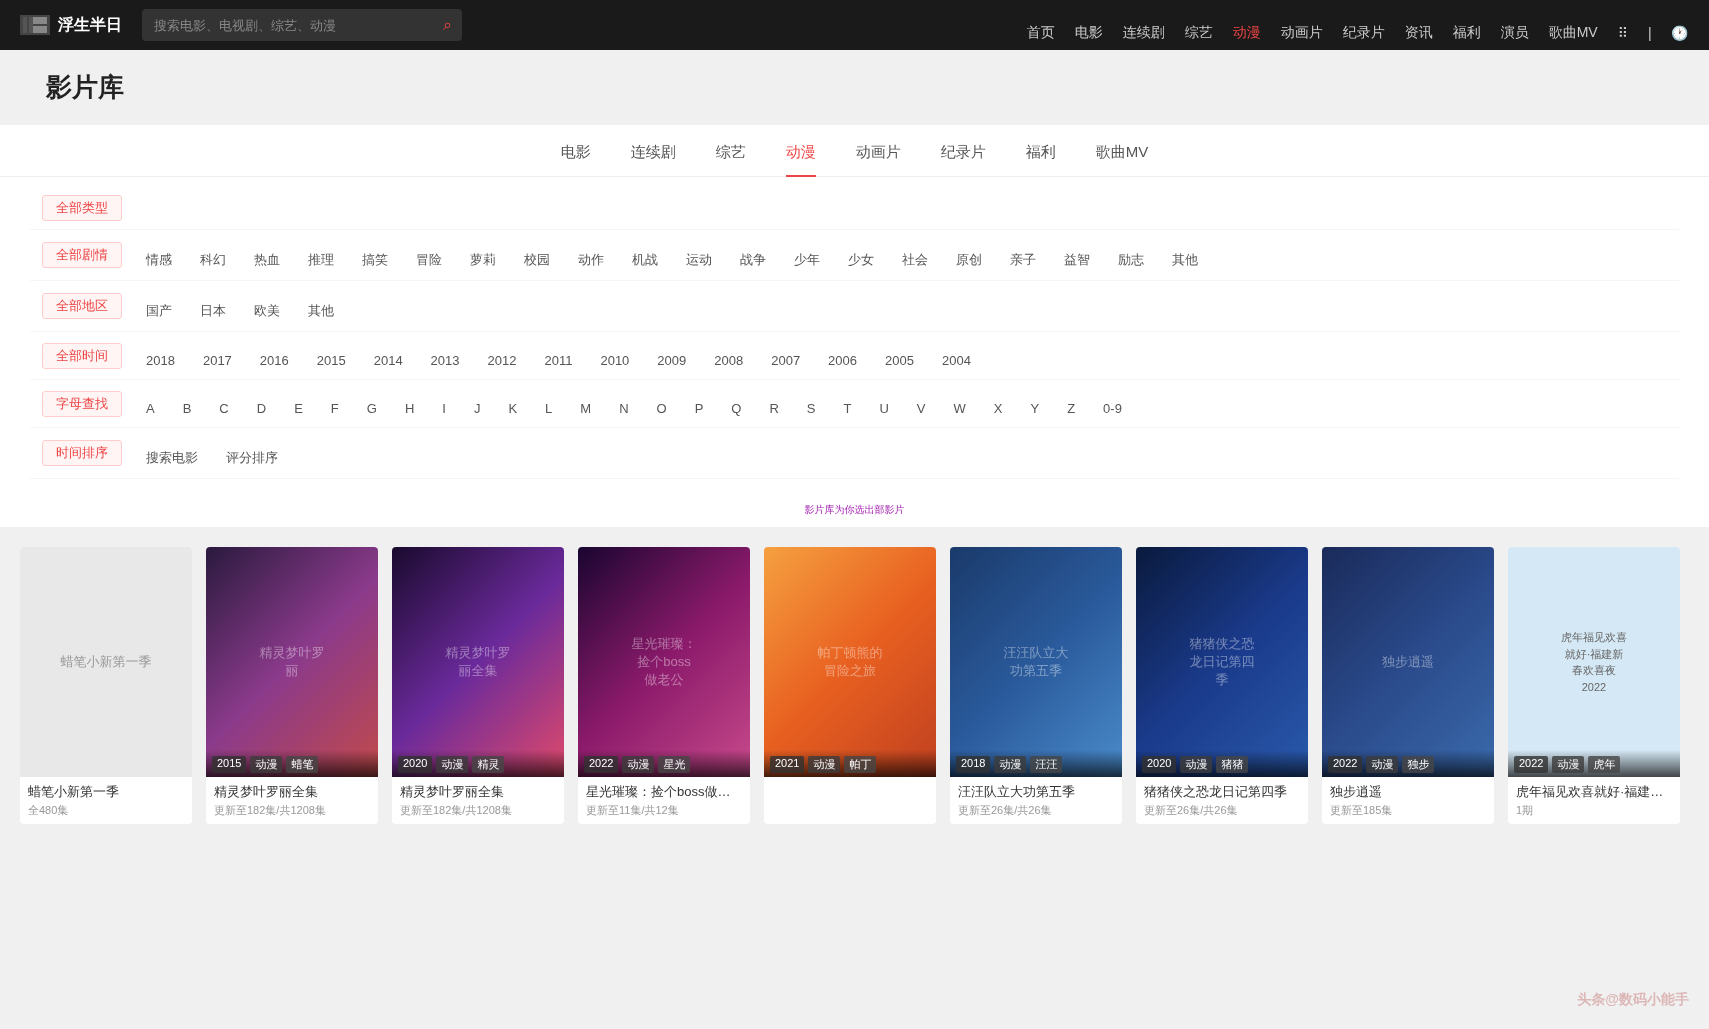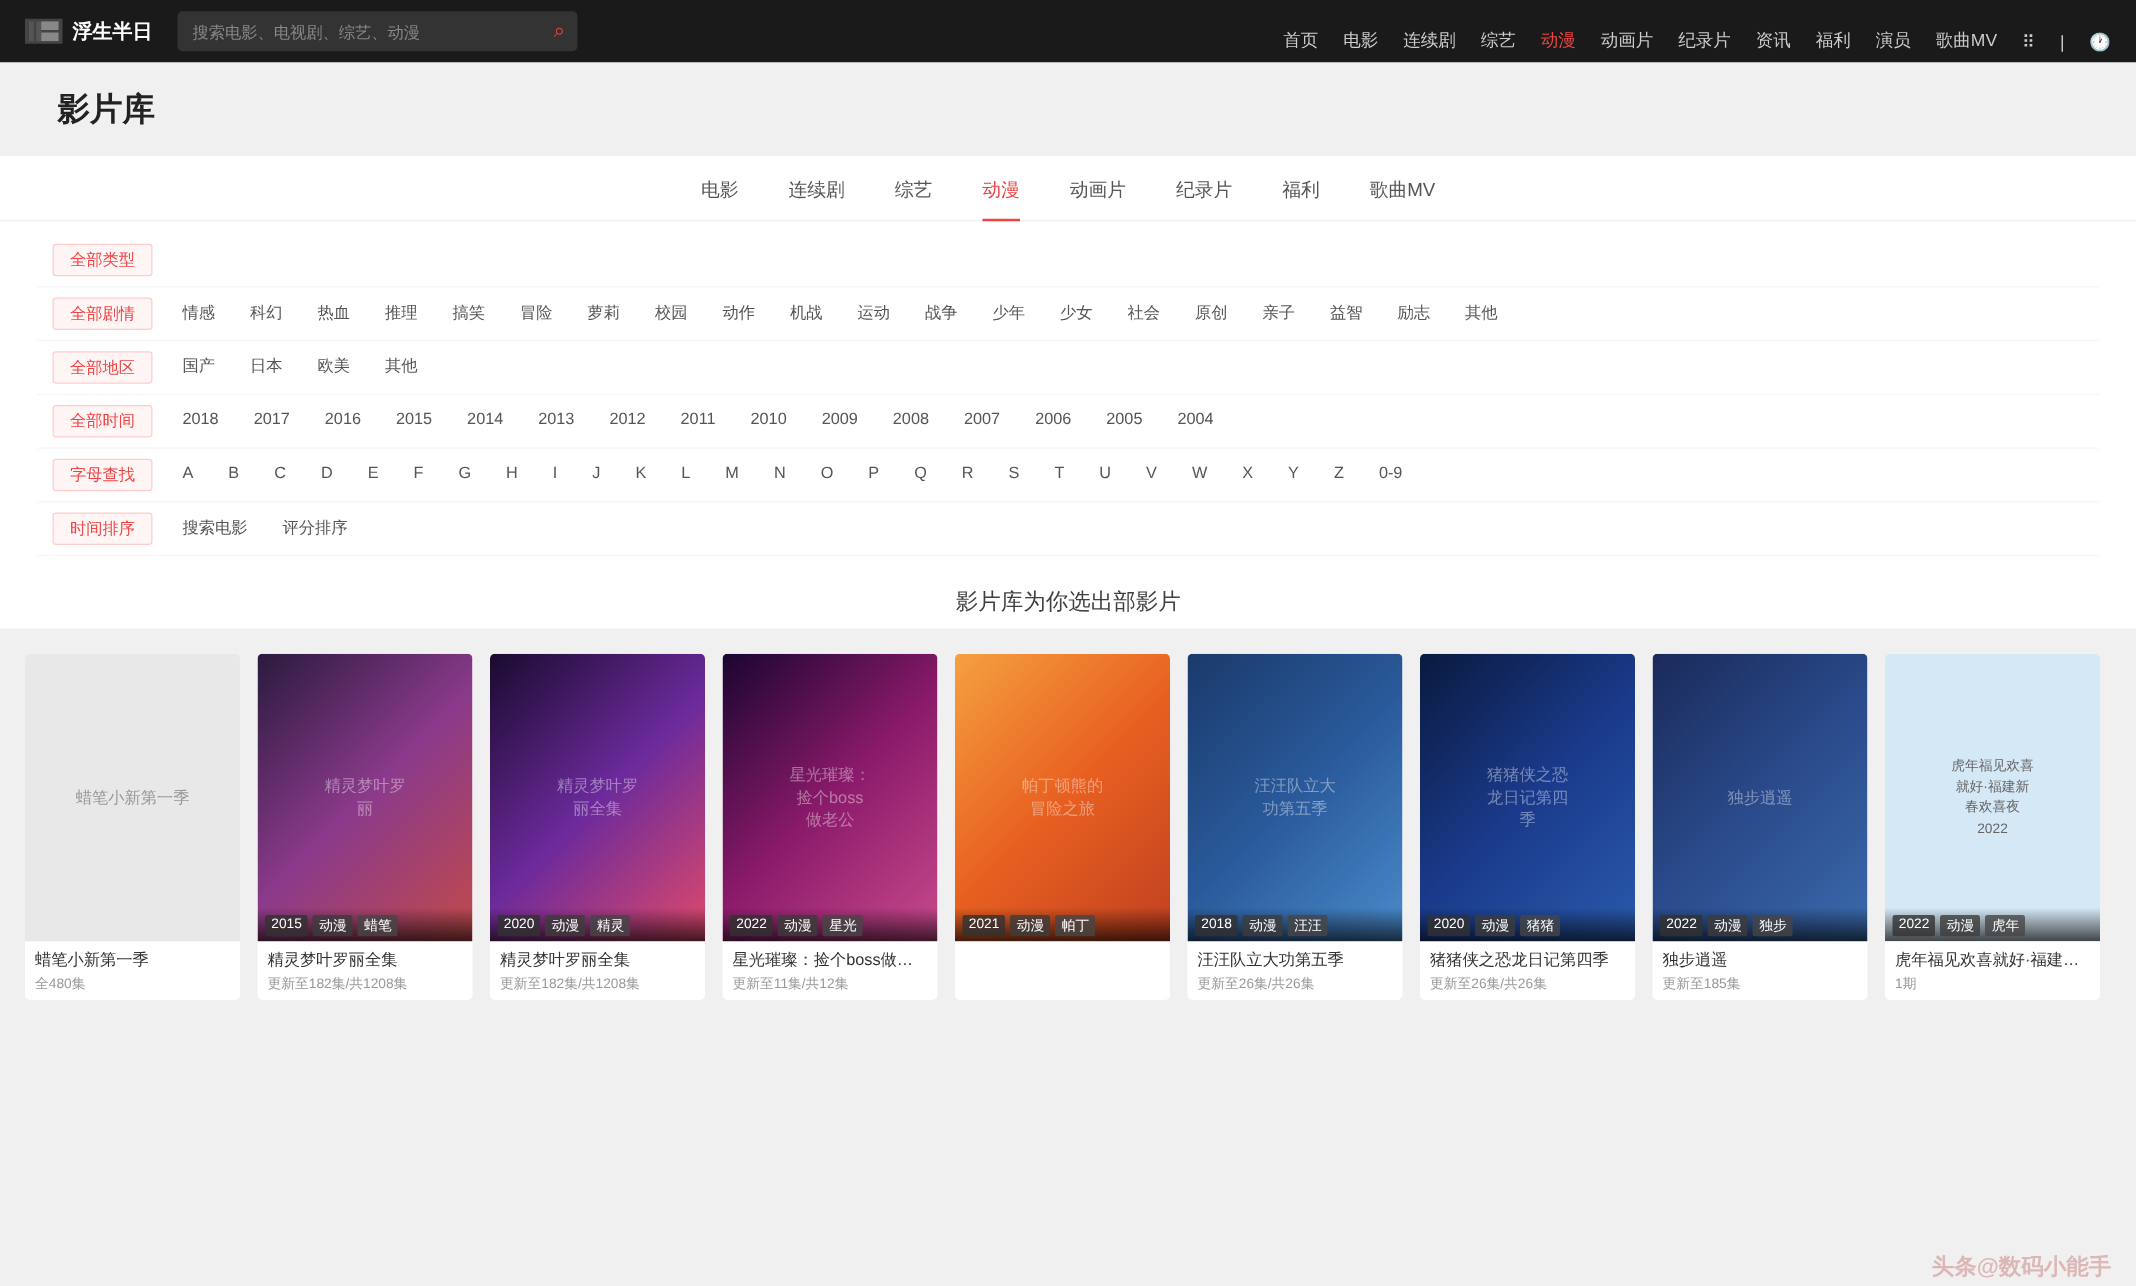--- a/index.html
+++ b/index.html
@@ -143,33 +143,34 @@
       margin-right: 20px;
       cursor: pointer;
       white-space: nowrap;
       align-self: center;
     }
     .filter-items {
       display: flex;
       flex-wrap: wrap;
       gap: 6px 20px;
       align-items: center;
+      margin-top: 10px;
     }
     .filter-item {
       font-size: 13px;
       color: #555;
       cursor: pointer;
       padding: 3px 4px;
     }
 
     
     .filter-info {
       text-align: center;
-      color: #404040;
-      font-size: 18px;
+      color: #a21caf;
+      font-size: 10px;
       padding: 14px 0 10px 0;
     }
 
     
     .main-content {
       padding: 20px 20px 30px 20px;
       background: #f0f0f0;
     }
 
     
@@ -560,13 +561,13 @@
       </div>
       <div class="movie-info">
         <div class="movie-title">虎年福见欢喜就好·福建新春欢喜夜 2022</div>
         <div class="movie-sub">1期</div>
       </div>
     </div>
 
   </div>
 </div>
 
-<div style="position:fixed;bottom:4px;right:20px;color:rgba(180,50,50,0.3);font-size:18px;font-weight:bold;pointer-events:none;z-index:9999;">头条@数码小能手</div>
+<div style="position:fixed;bottom:20px;right:20px;color:rgba(180,50,50,0.3);font-size:14px;font-weight:bold;pointer-events:none;z-index:9999;">头条@数码小能手</div>
 
 </body></html>

